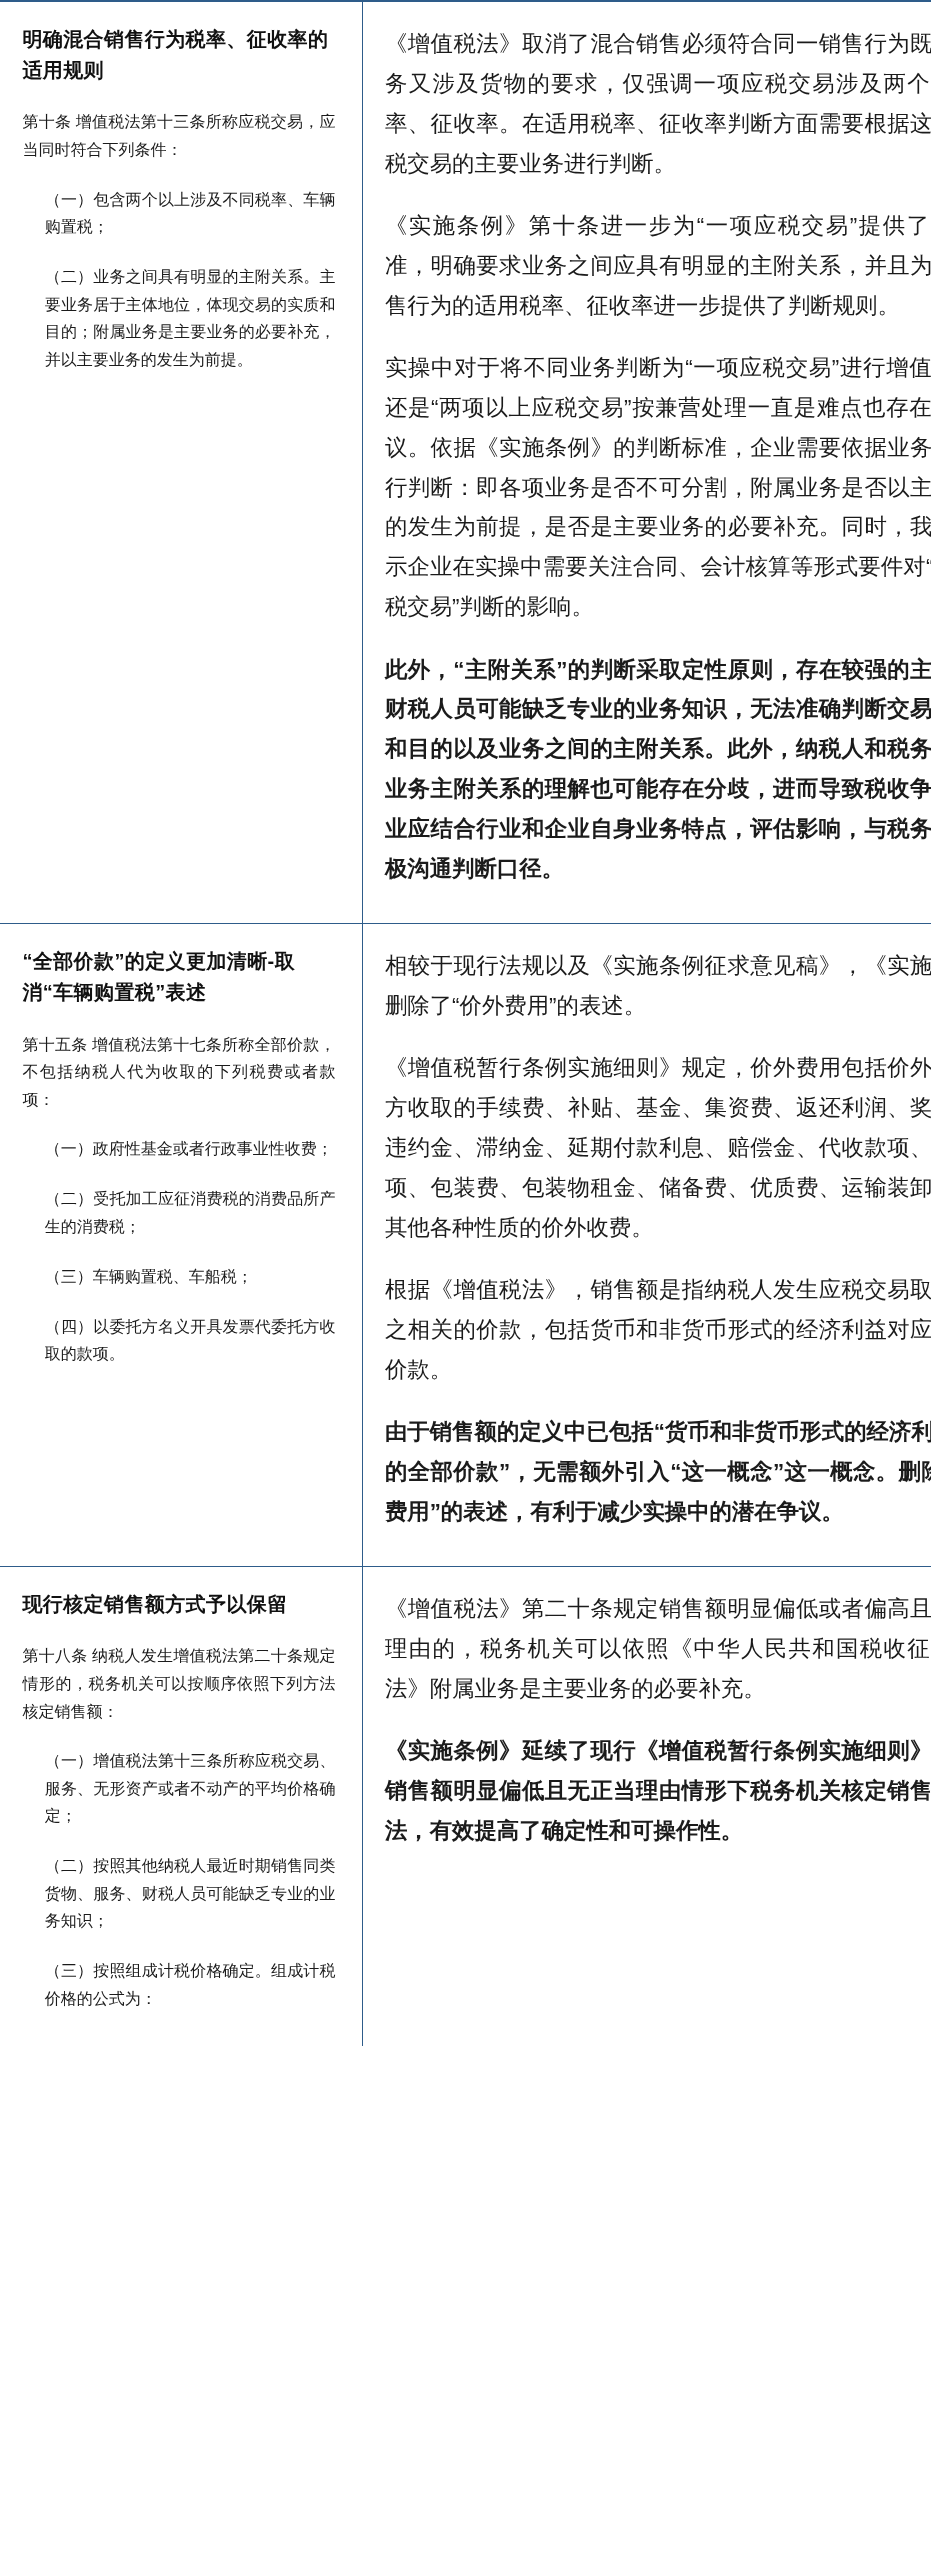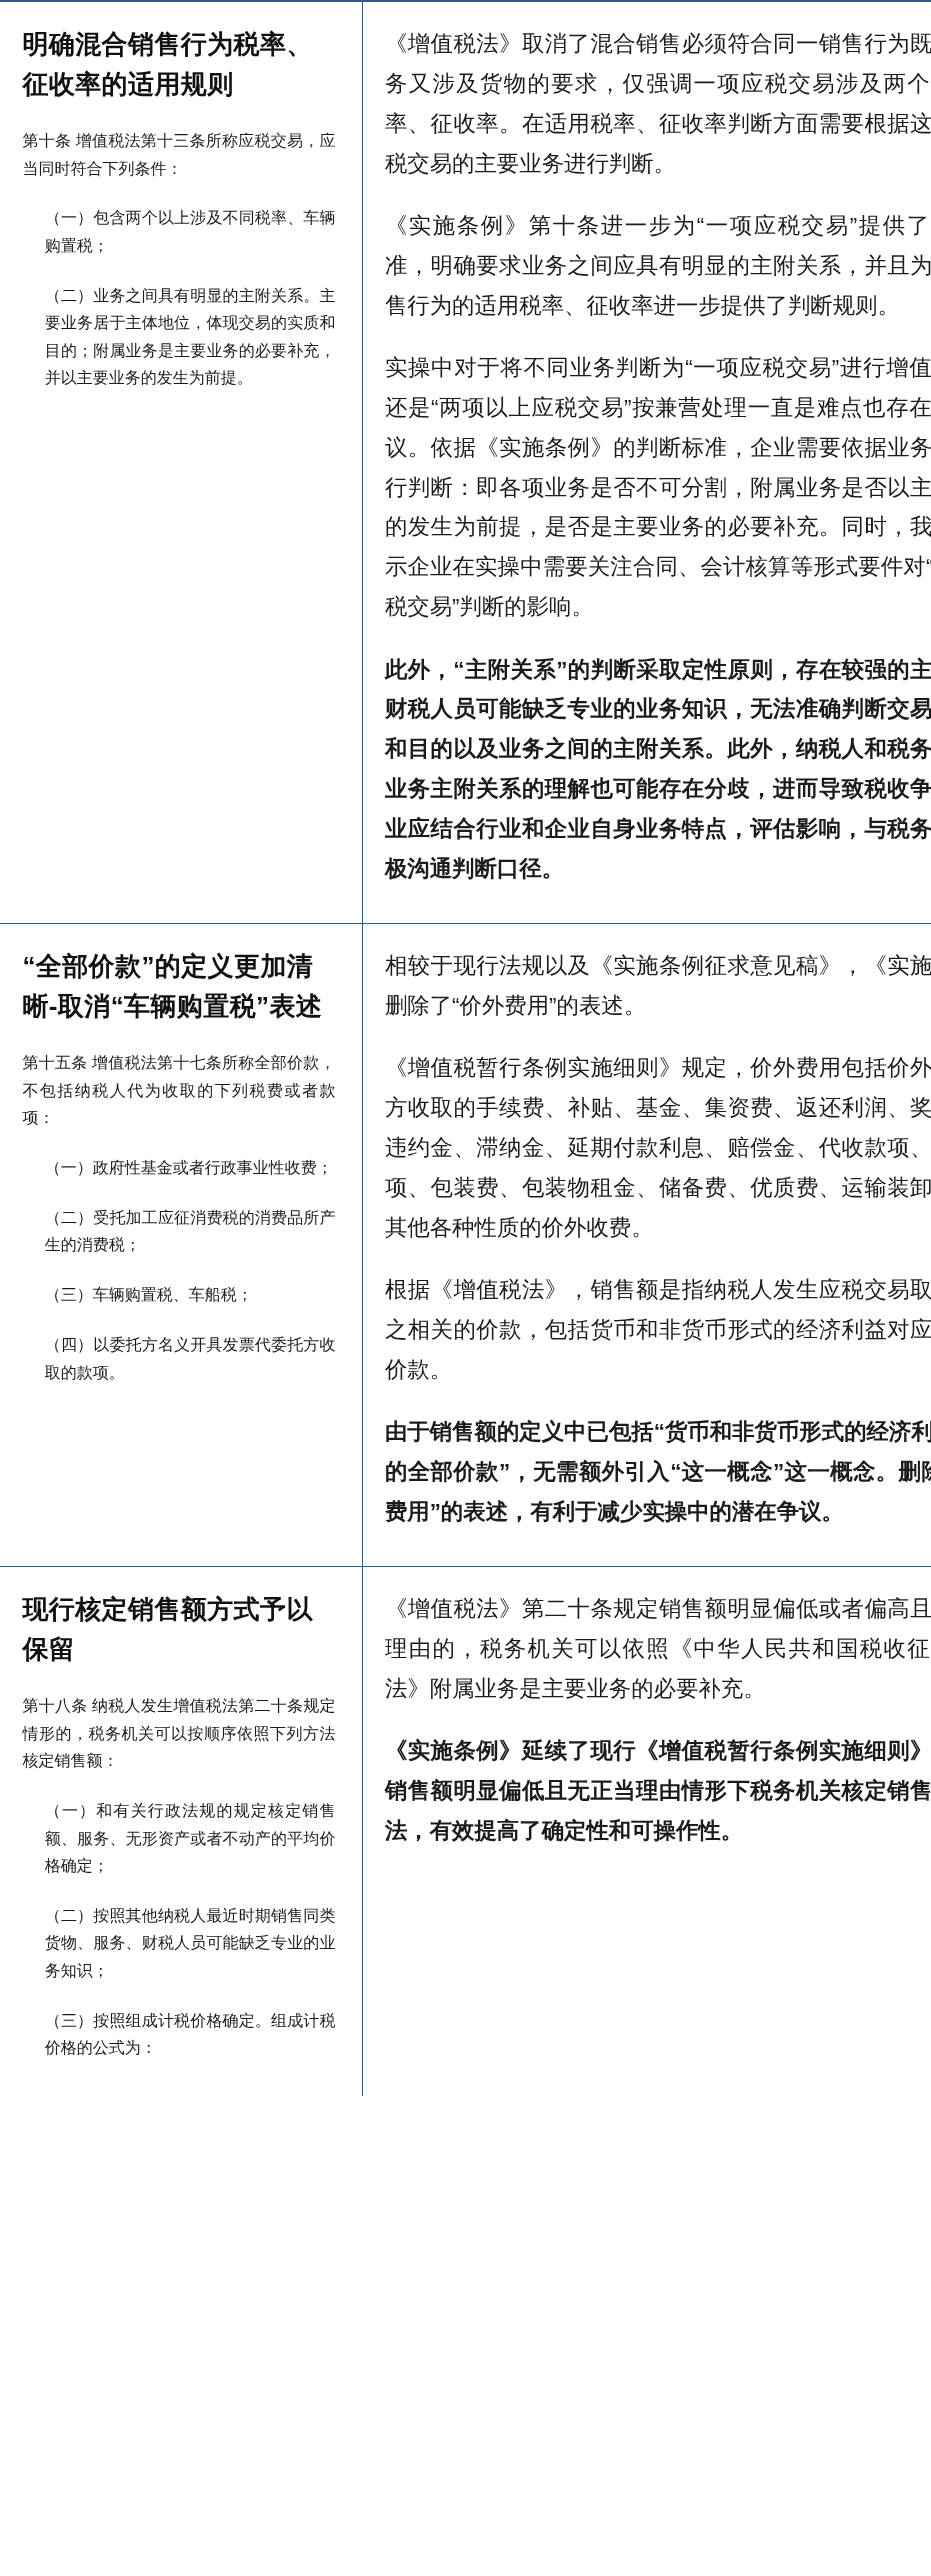--- a/index.html
+++ b/index.html
@@ -39,21 +39,21 @@
   .row-sep td {
     border-bottom: 1.7px solid #2e5c8a;
   }
   .cell-inner-left {
     padding: 22.4px 26px 34px 22.4px;
   }
   .cell-inner-right {
     padding: 22.4px 26px 34px 22.4px;
   }
   h2.section-heading {
-    font-size: 26px;
+    font-size: 20px;
     line-height: 1.55;
     font-weight: bold;
     margin: 0 0 22.4px 0;
     color: #111111;
     letter-spacing: 0.4px;
   }
   p.para {
     font-size: 16px;
     line-height: 1.72;
     margin: 0 0 22.4px 0;
@@ -127,21 +127,21 @@
             <p class="right-para">由于销售额的定义中已包括“货币和非货币形式的经济利益对应的全部价款”，无需额外引入“这一概念”这一概念。删除“价外费用”的表述，有利于减少实操中的潜在争议。</p>
           </div>
         </td>
       </tr>
 
       <tr>
         <td class="col-left">
           <div class="cell-inner-left">
             <h2 class="section-heading">现行核定销售额方式予以保留</h2>
             <p class="para">第十八条  纳税人发生增值税法第二十条规定情形的，税务机关可以按顺序依照下列方法核定销售额：</p>
-            <p class="para indent">（一）和有关行政法规的规定核定销售额、服务、无形资产或者不动产的平均价格确定；</p>
+            <p class="para indent">（一）增值税法第十三条所称应税交易、服务、无形资产或者不动产的平均价格确定；</p>
             <p class="para indent">（二）按照其他纳税人最近时期销售同类货物、服务、财税人员可能缺乏专业的业务知识；</p>
             <p class="para indent">（三）按照组成计税价格确定。组成计税价格的公式为：</p>
 
           </div>
         </td>
         <td class="col-right">
           <div class="cell-inner-right">
             <p class="right-para">《增值税法》第二十条规定销售额明显偏低或者偏高且无正当理由的，税务机关可以依照《中华人民共和国税收征收管理法》附属业务是主要业务的必要补充。</p>
             <p class="right-para">《实施条例》延续了现行《增值税暂行条例实施细则》中对于销售额明显偏低且无正当理由情形下税务机关核定销售额的方法，有效提高了确定性和可操作性。</p>
           </div>

